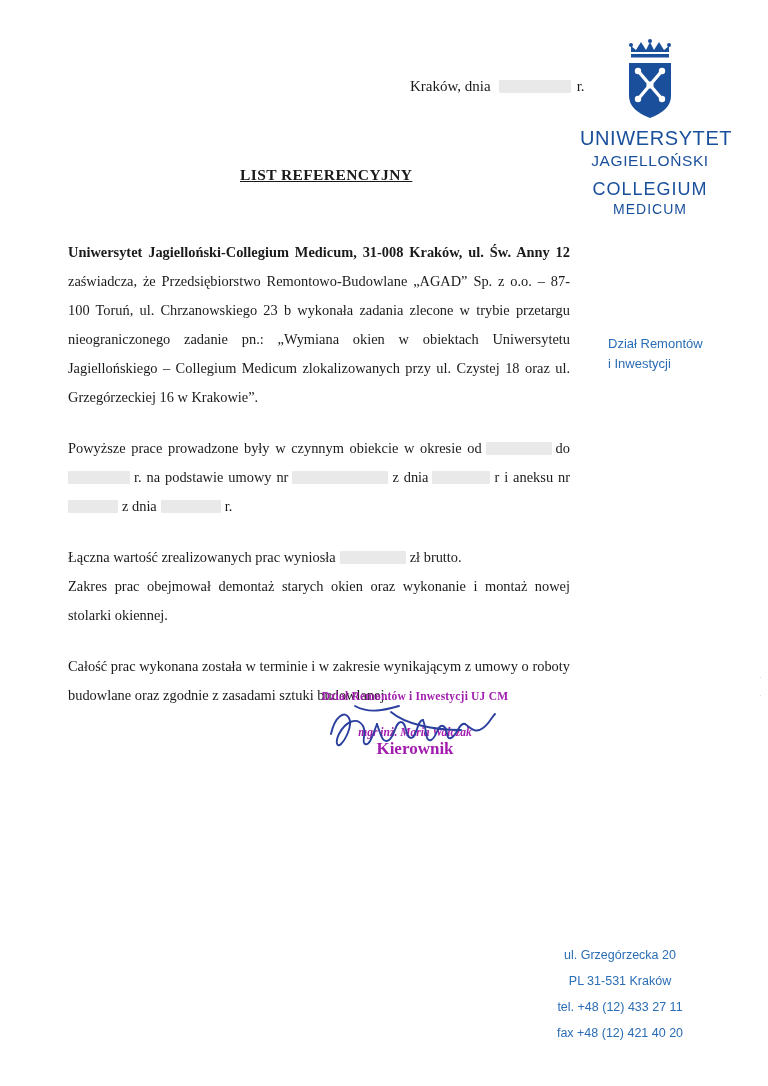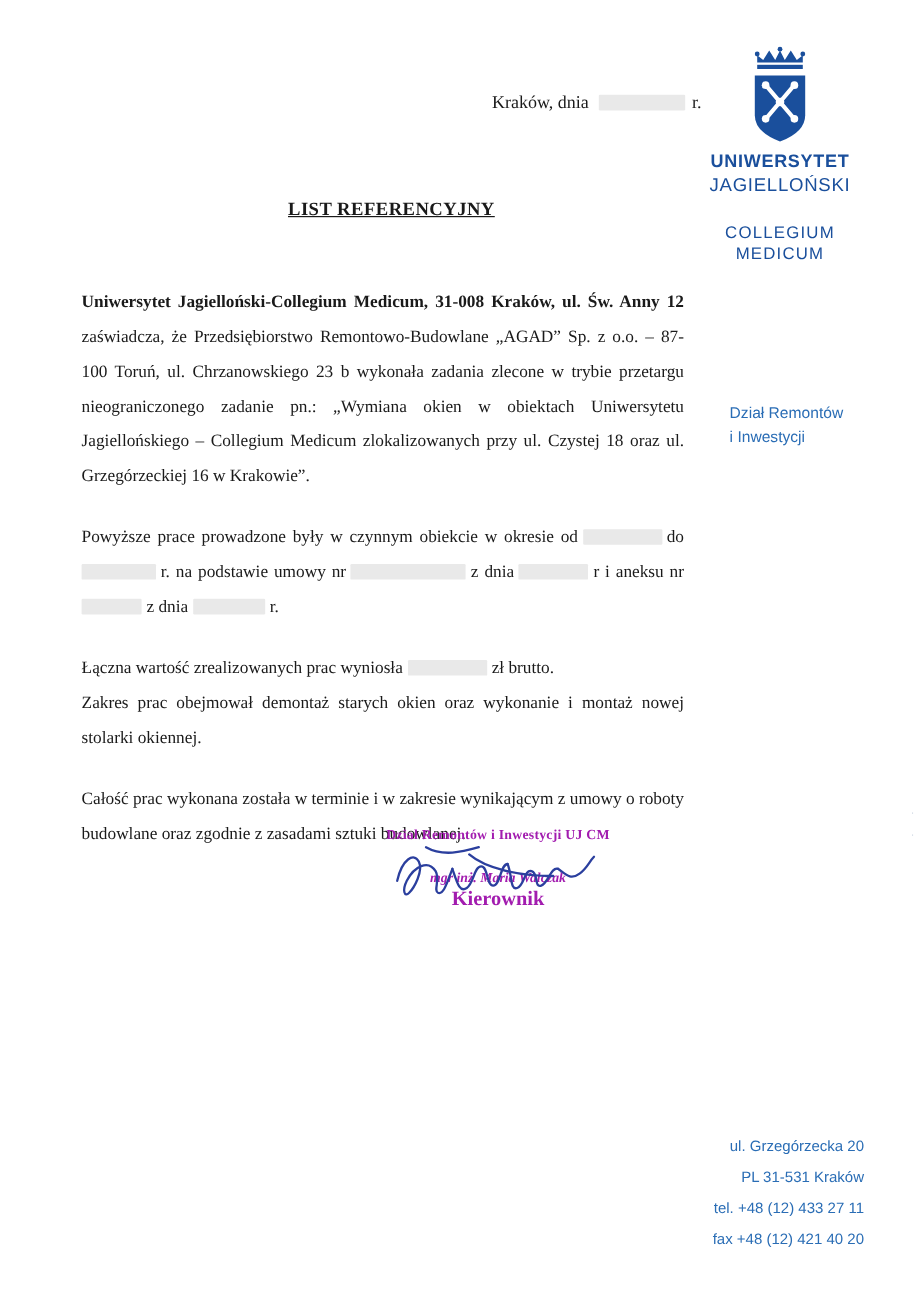--- a/index.html
+++ b/index.html
@@ -34,31 +34,31 @@
     display: block;
     margin: 0 auto;
   }
   .logo-text {
     font-family: "Liberation Sans", sans-serif;
     color: #1a4f9c;
     letter-spacing: 0.6px;
     line-height: 1.25;
   }
   .logo-line1 {
-    font-size: 15px;
-    font-weight: 700;
+    font-size: 20px;
+    font-weight: 400;
     margin-top: 6px;
   }
   .logo-line2 {
     font-size: 15.5px;
     font-weight: 400;
   }
   .logo-line3 {
-    font-size: 14px;
-    margin-top: 21px;
+    font-size: 18px;
+    margin-top: 8px;
     letter-spacing: 1px;
   }
   .logo-line4 {
     font-size: 14px;
     letter-spacing: 1px;
   }
 
   
   .dateline {
     position: absolute;
@@ -161,21 +161,21 @@
     left: 325px;
     pointer-events: none;
   }
 
   
   .footer {
     position: absolute;
     bottom: 40px;
     right: 48px;
     width: 200px;
-    text-align: right;
+    text-align: center;
     font-family: "Liberation Sans", sans-serif;
     color: #2a6db5;
     font-size: 12.5px;
     line-height: 26px;
     margin-left: 24px;
   }
 
   
   .edge-mark {
     position: absolute;

